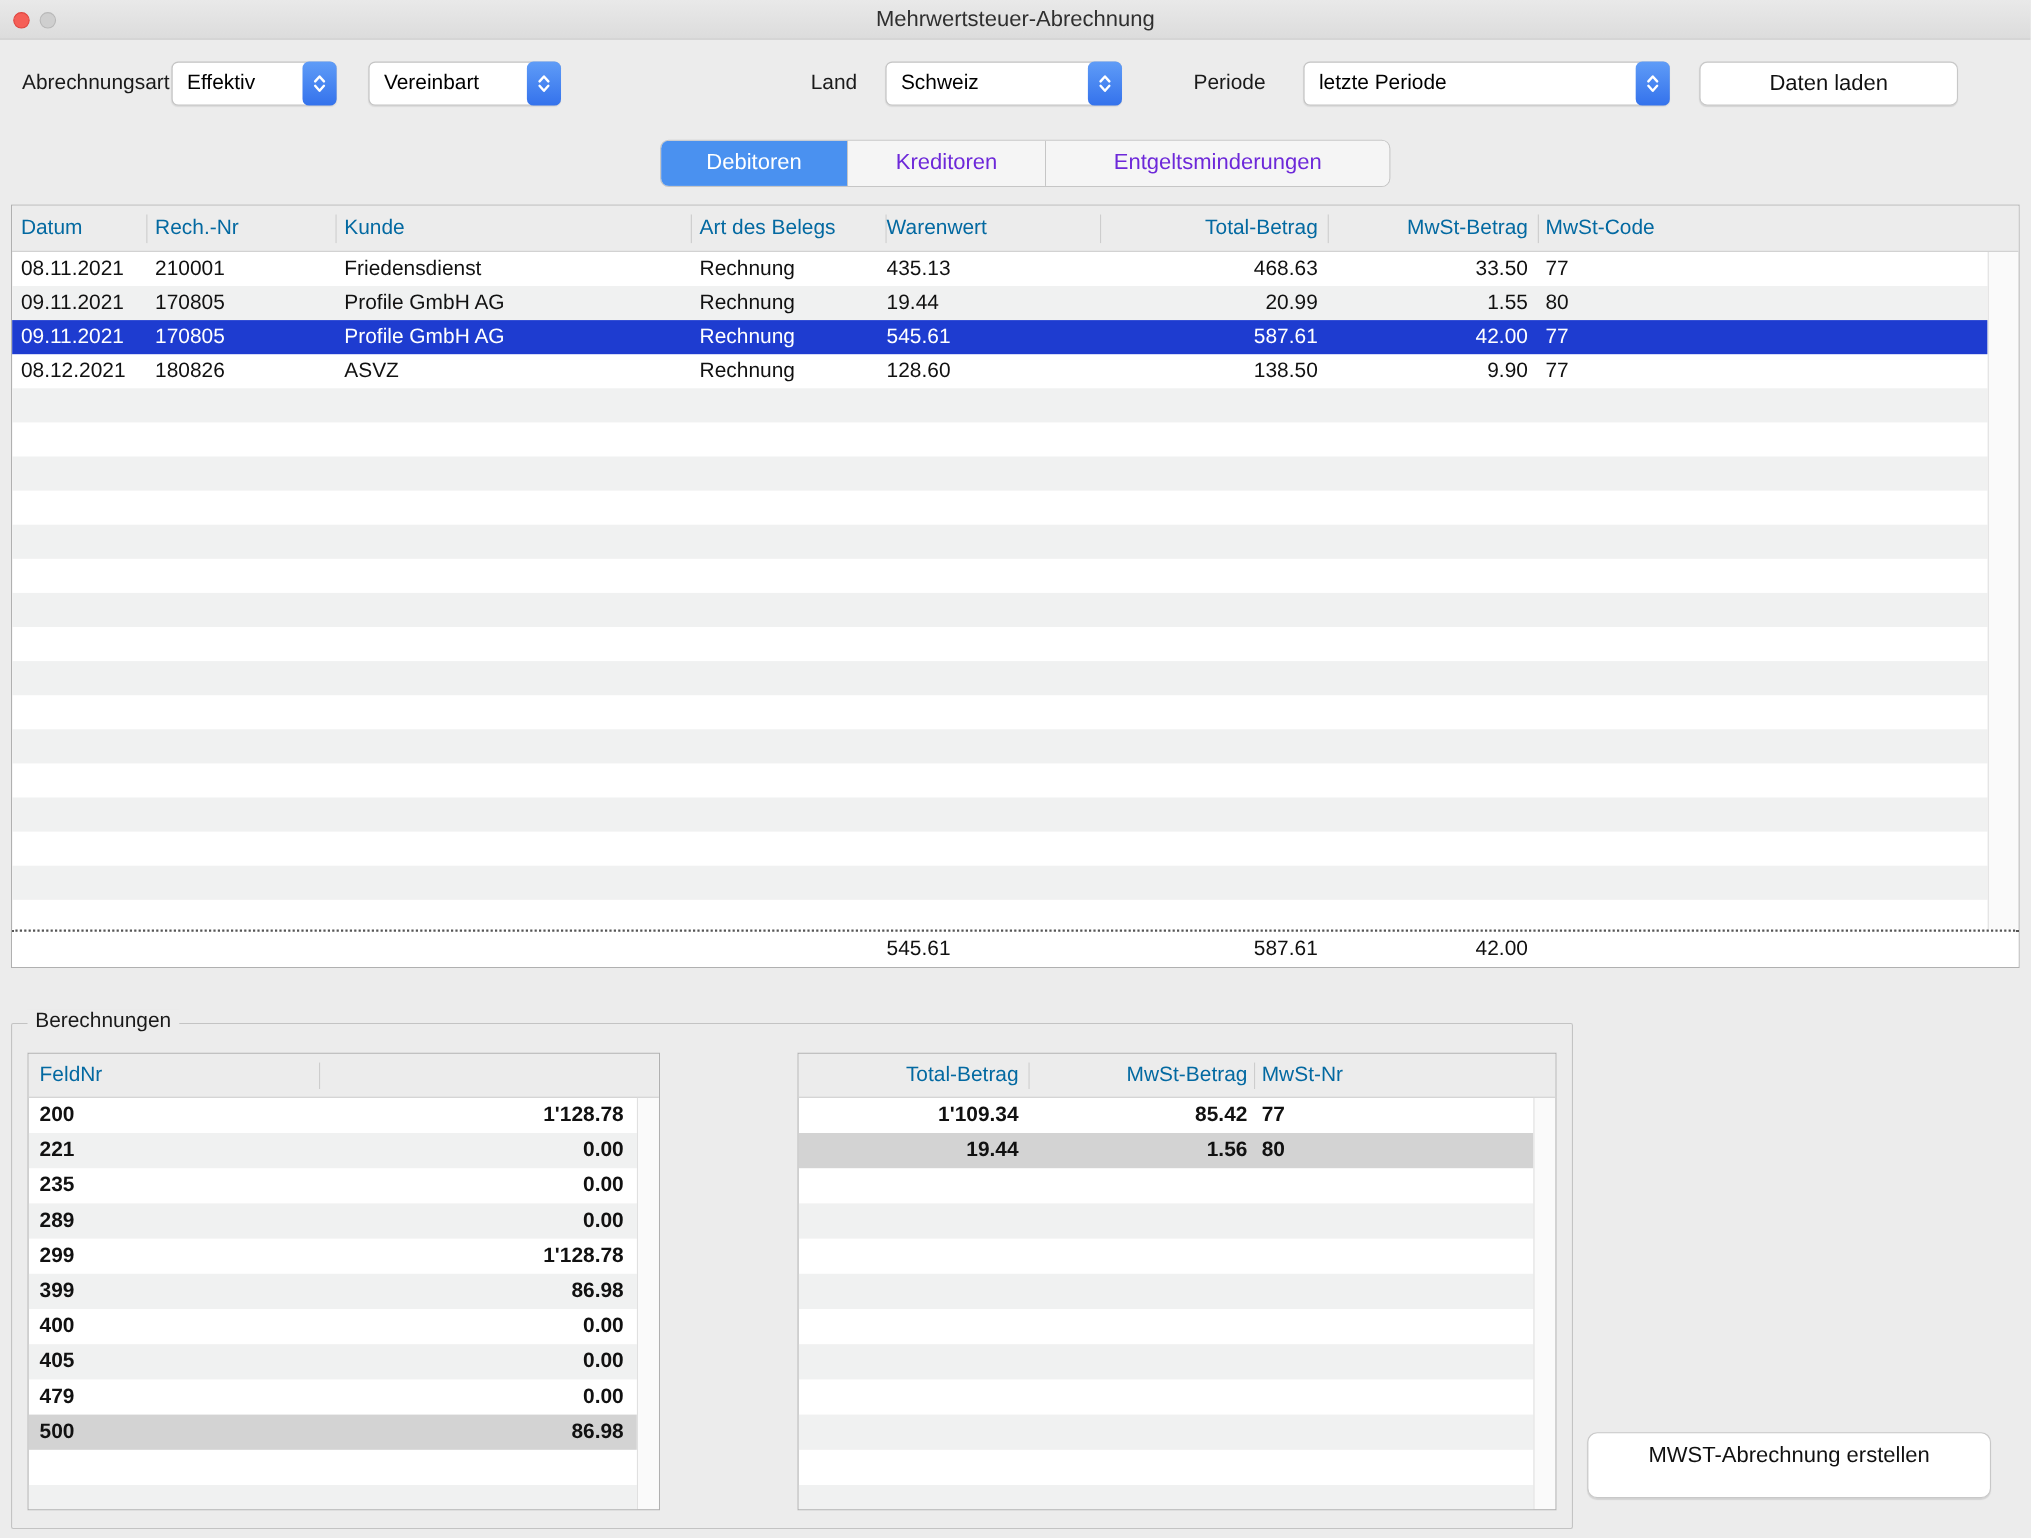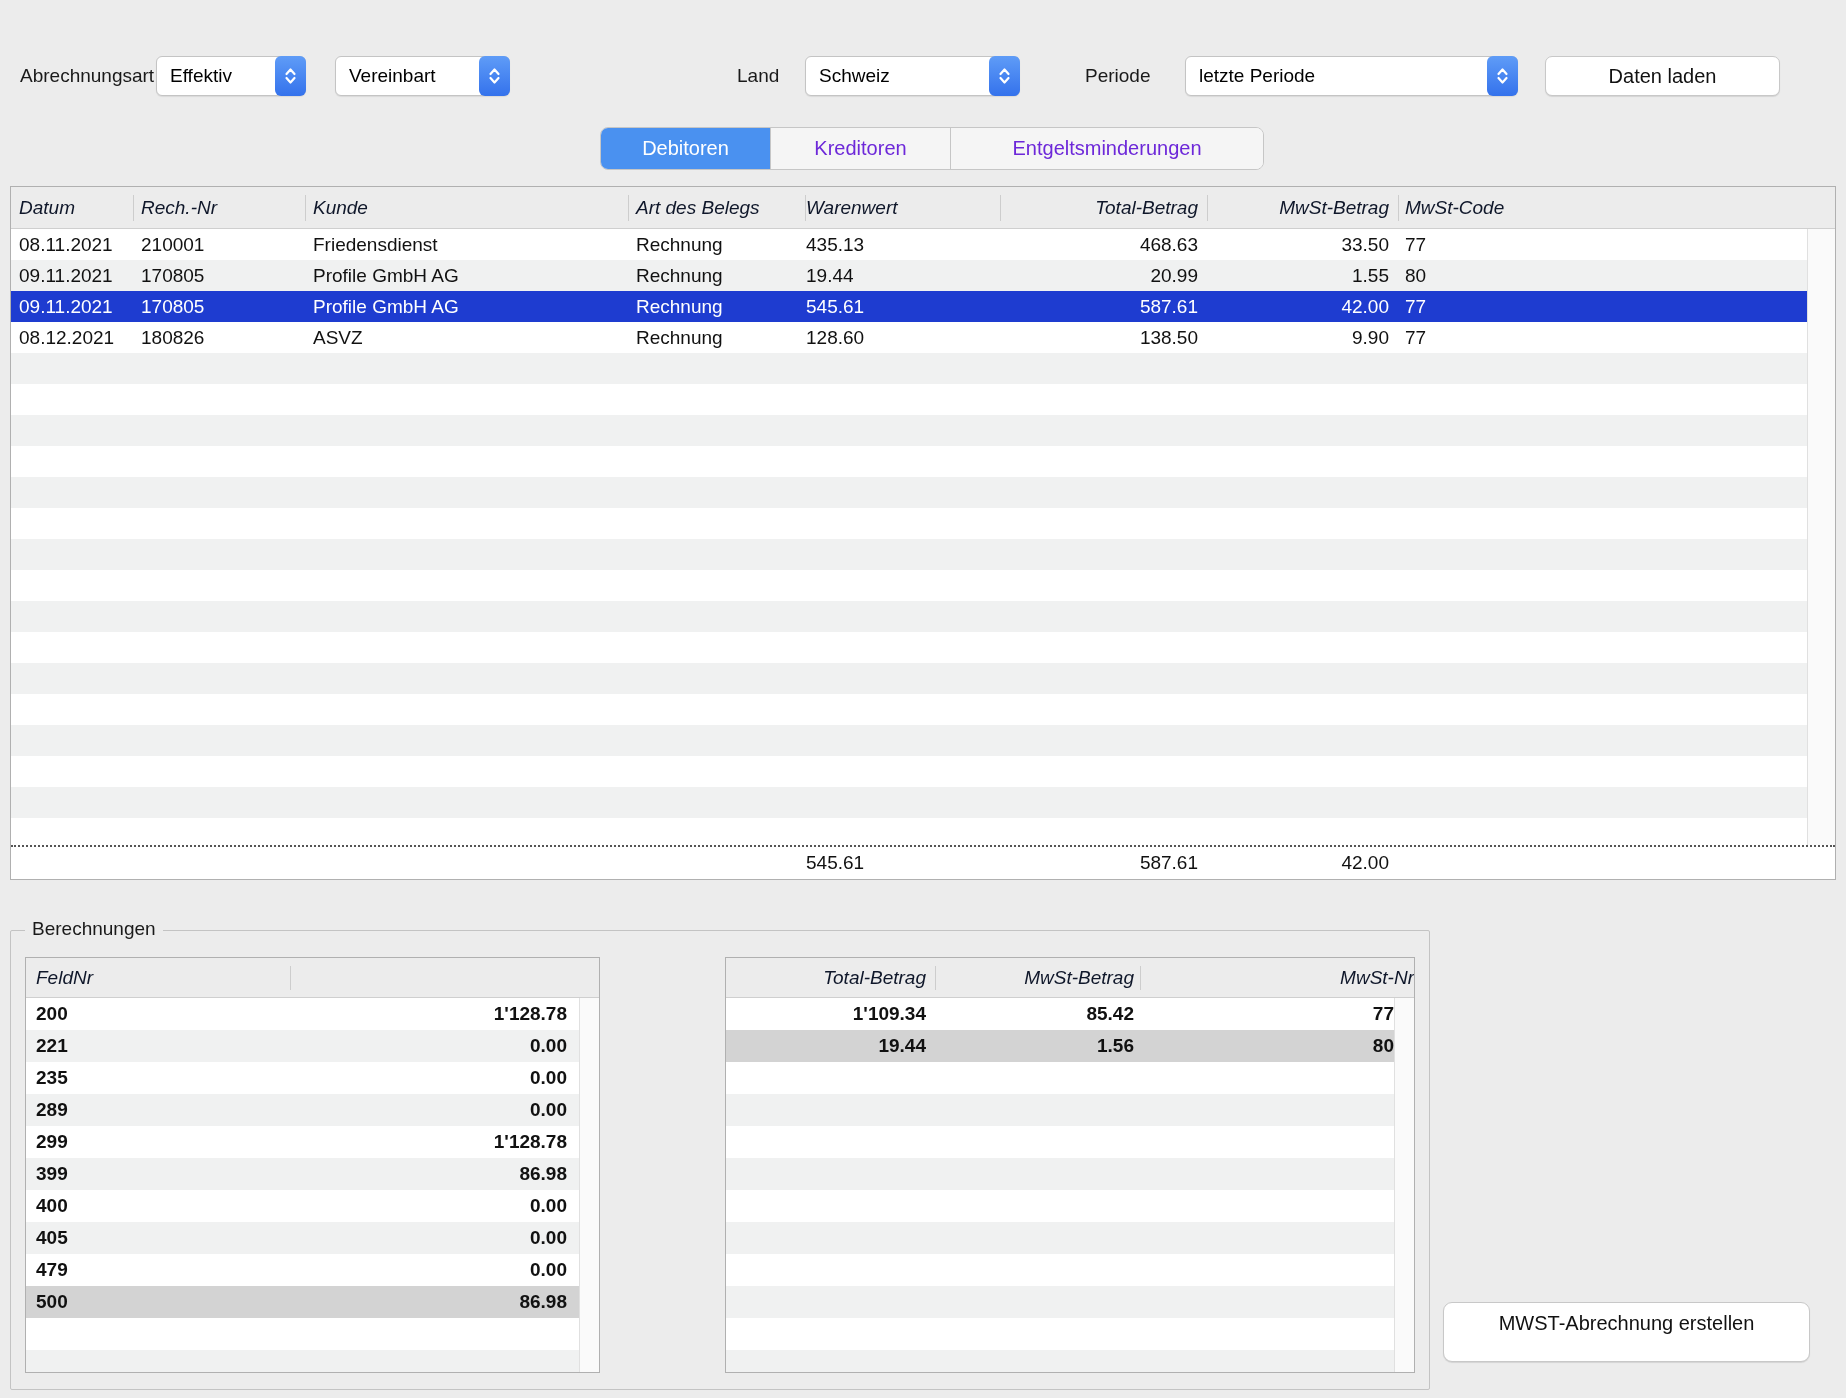--- a/index.html
+++ b/index.html
@@ -46,21 +46,21 @@
     border-right:1px solid #c6c6c6;}
   .tab:last-child{border-right:none;}
   .tab.selected{background:var(--tab-blue);color:#fff;}
   .tab.t0{width:170px;} .tab.t1{width:180px;} .tab.t2{width:312px;}
 
   
   .maintable{position:absolute;left:10px;top:186px;width:1826px;height:694px;
     background:#fff;border:1px solid var(--border-dark);}
   .mthead{position:absolute;left:0;top:0;right:0;height:42px;background:#ececec;
     border-bottom:1px solid #cfcfcf;display:flex;}
-  .hcell{position:relative;height:42px;line-height:42px;font-size:19px;color:#0f172a;font-style:italic;}
+  .hcell{position:relative;height:42px;line-height:42px;font-size:19px;color:#0369a1;}
   .hcell .sep{position:absolute;right:0;top:8px;bottom:8px;width:1px;background:#cdcdcd;}
   .mtbody{position:absolute;left:0;top:42px;right:0;bottom:34px;overflow:hidden;}
   .vtrack{position:absolute;right:0;top:0;bottom:0;width:28px;background:#fafafa;
     border-left:1px solid #e0e0e0;}
   .mrow{display:flex;height:31px;width:calc(100% - 28px);}
   .mrow.stripe{background:var(--stripe);}
   .mrow.selected{background:var(--sel-blue);color:#fff;}
   .mcell{height:31px;line-height:31px;font-size:19px;white-space:nowrap;overflow:hidden;}
   .c0{width:123px;padding-left:8px;}
   .c1{width:172px;padding-left:7px;}
@@ -91,31 +91,36 @@
   .srow{display:flex;height:32px;width:calc(100% - 20px);}
   .srow.stripe{background:var(--stripe);}
   .srow.selected{background:var(--sel-gray);}
   .scell{height:32px;line-height:32px;font-size:19px;white-space:nowrap;overflow:hidden;}
   
   .f0{width:265px;padding-left:10px;}
   .f1{flex:1;text-align:right;padding-right:12px;}
   
   .g0{width:210px;text-align:right;padding-right:10px;}
   .g1{width:205px;text-align:right;padding-right:7px;}
-  .g2{flex:1;padding-left:6px;text-align:right;}
+  .g2{flex:1;padding-left:6px;}
 
   
   #btn-create{left:1443px;top:1302px;width:367px;height:60px;line-height:41px;border-radius:9px;}
   #btn-print{left:1443px;top:1351px;width:367px;height:43px;line-height:41px;border-radius:9px;}
 </style>
 </head>
 <body>
 
 <div class="window">
 
+  <div class="titlebar">
+    <span class="tl red"></span>
+    <span class="tl gray"></span>
+    <div class="title">Mehrwertsteuer-Abrechnung</div>
+  </div>
 
   <div class="tb-label" style="left:20px;">Abrechnungsart</div>
 
   <div class="select" style="left:156px;width:150px;">
     <span class="val">Effektiv</span>
     <span class="stepper">
       <svg width="13" height="20" viewBox="0 0 13 20">
           <path d="M2.5 8 L6.5 3.5 L10.5 8" stroke="#fff" stroke-width="2.2" fill="none" stroke-linecap="round" stroke-linejoin="round"></path>
           <path d="M2.5 12 L6.5 16.5 L10.5 12" stroke="#fff" stroke-width="2.2" fill="none" stroke-linecap="round" stroke-linejoin="round"></path>
         </svg>

